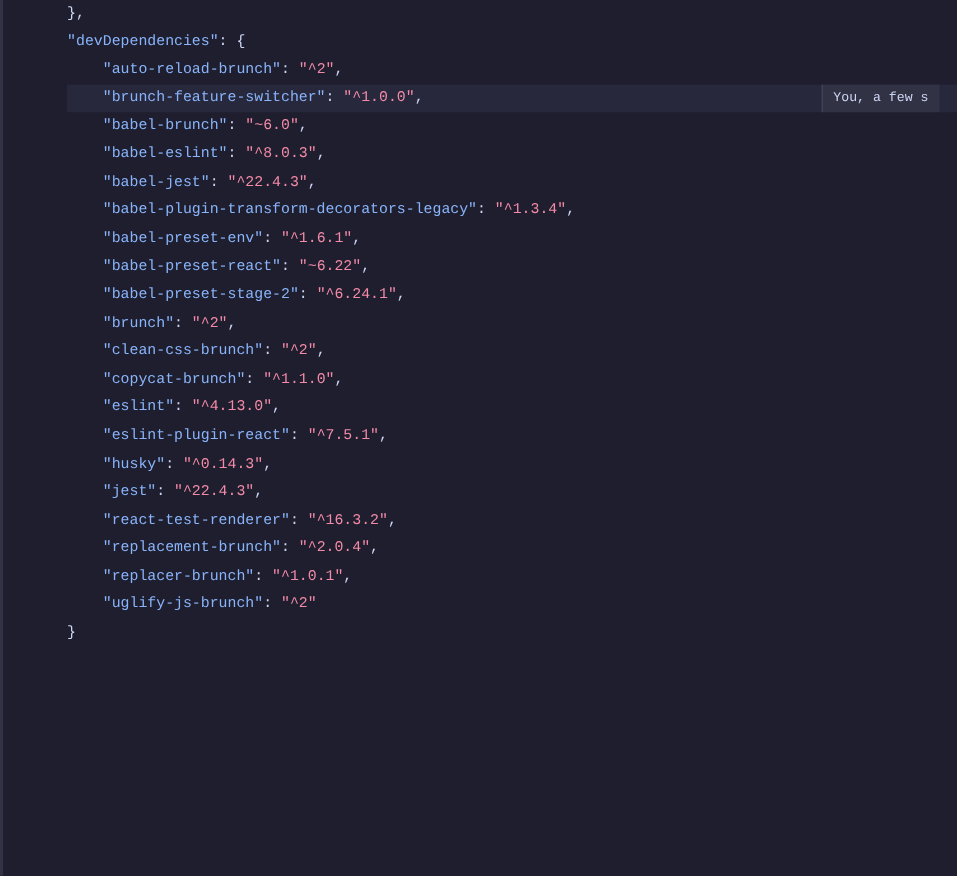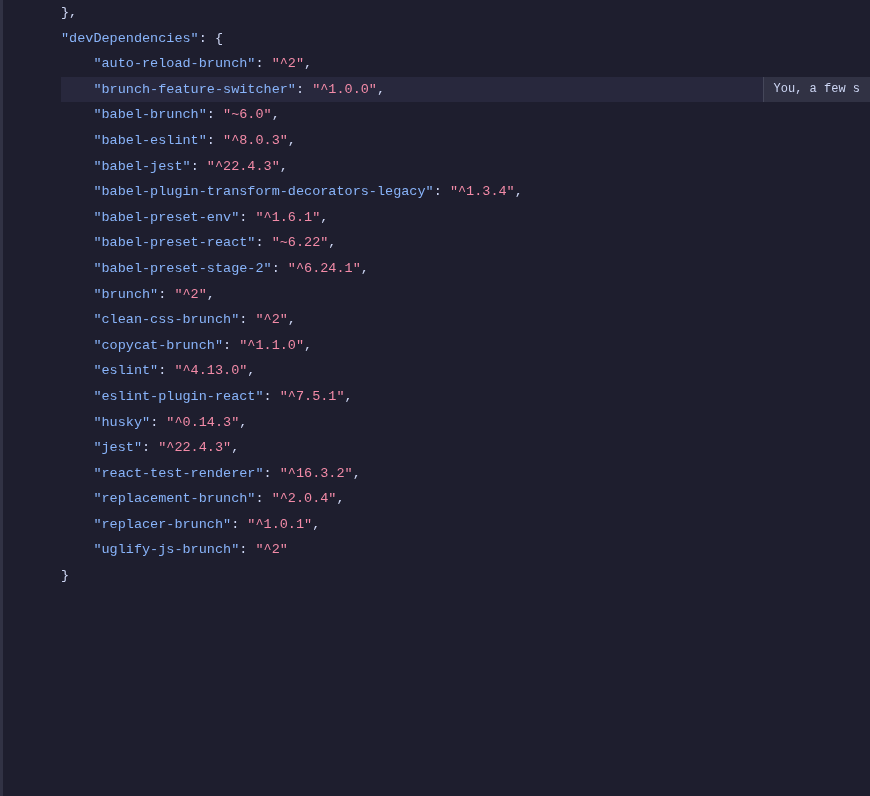--- a/index.html
+++ b/index.html
@@ -69,21 +69,21 @@
     .string-value {
       color: #f38ba8;
     }
 
     .punctuation {
       color: #cdd6f4;
     }
 
     .tooltip {
       position: absolute;
-      right: 0;
+      right: 16px;
       top: 0;
       background-color: #313244;
       color: #cdd6f4;
       padding: 2px 10px;
       font-size: 12px;
       height: 25.6px;
       display: flex;
       align-items: center;
       white-space: nowrap;
       border-left: 1px solid #45475a;

